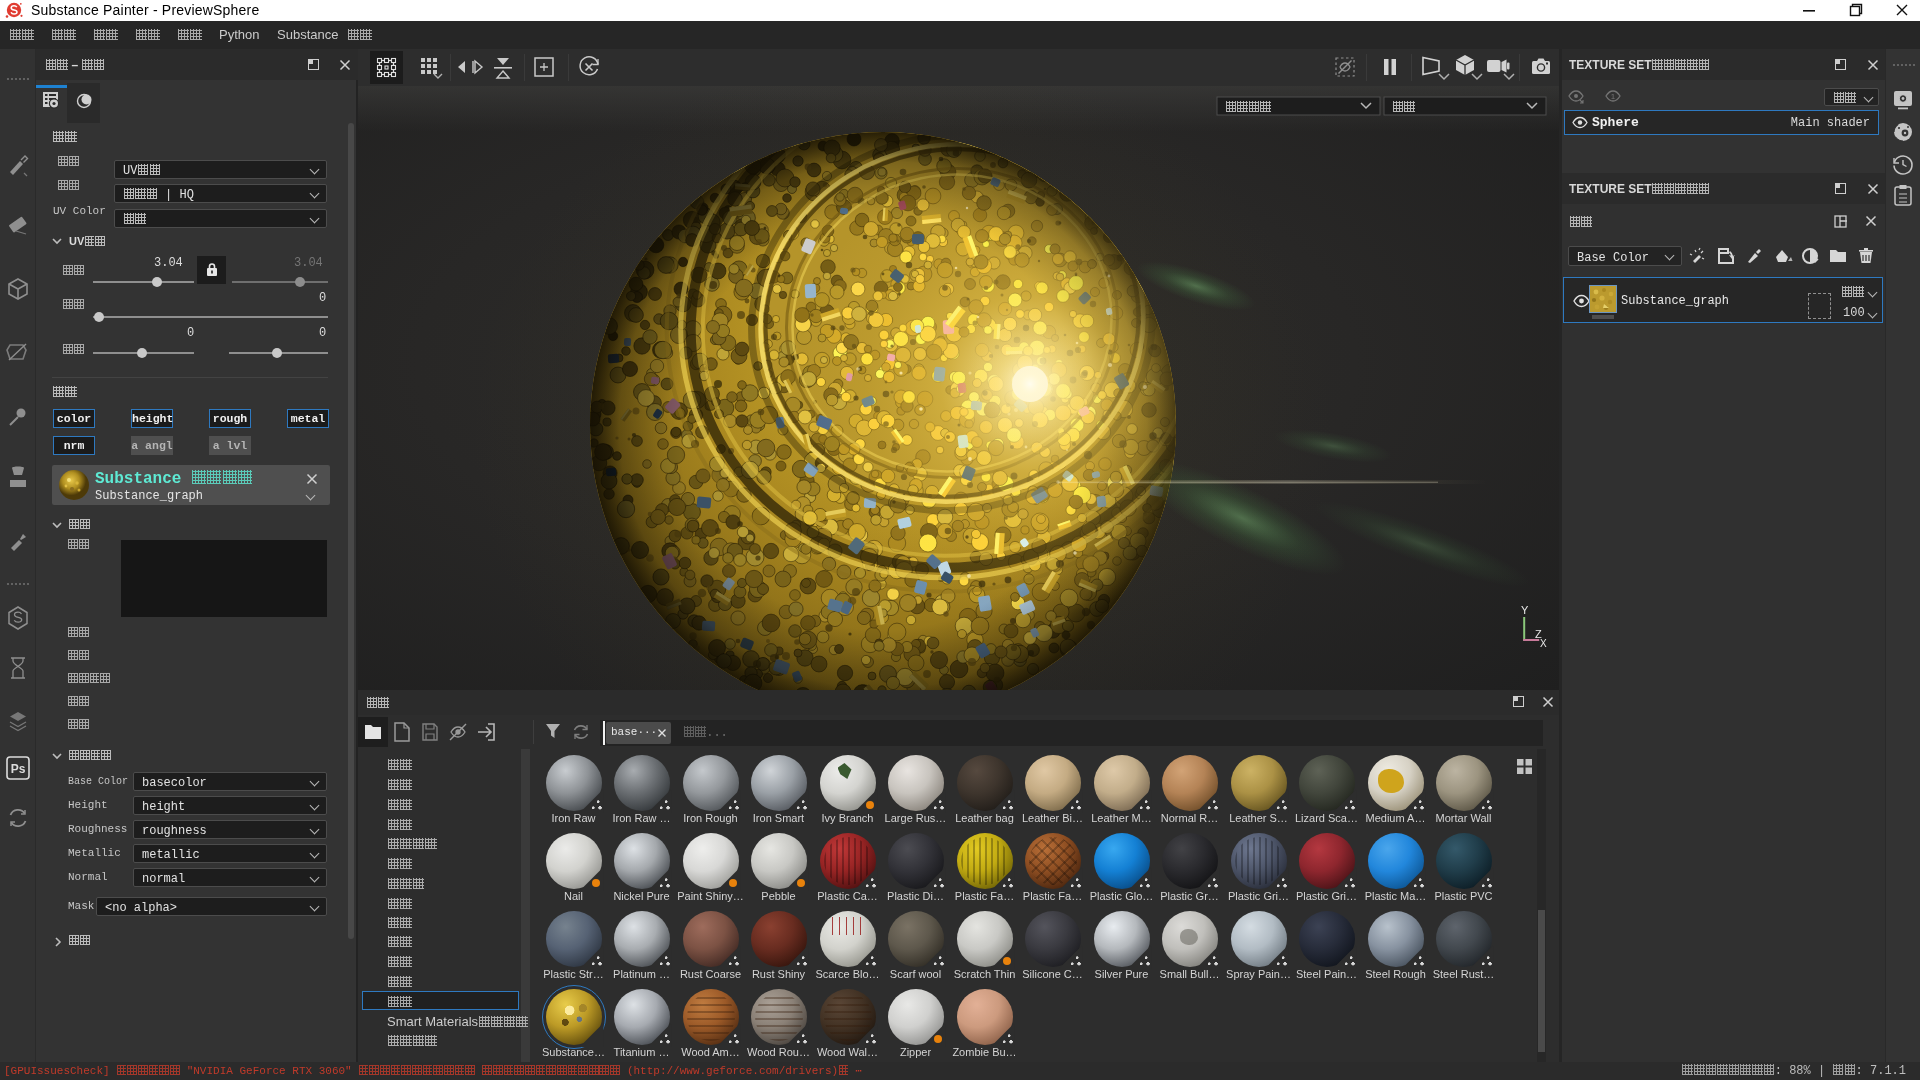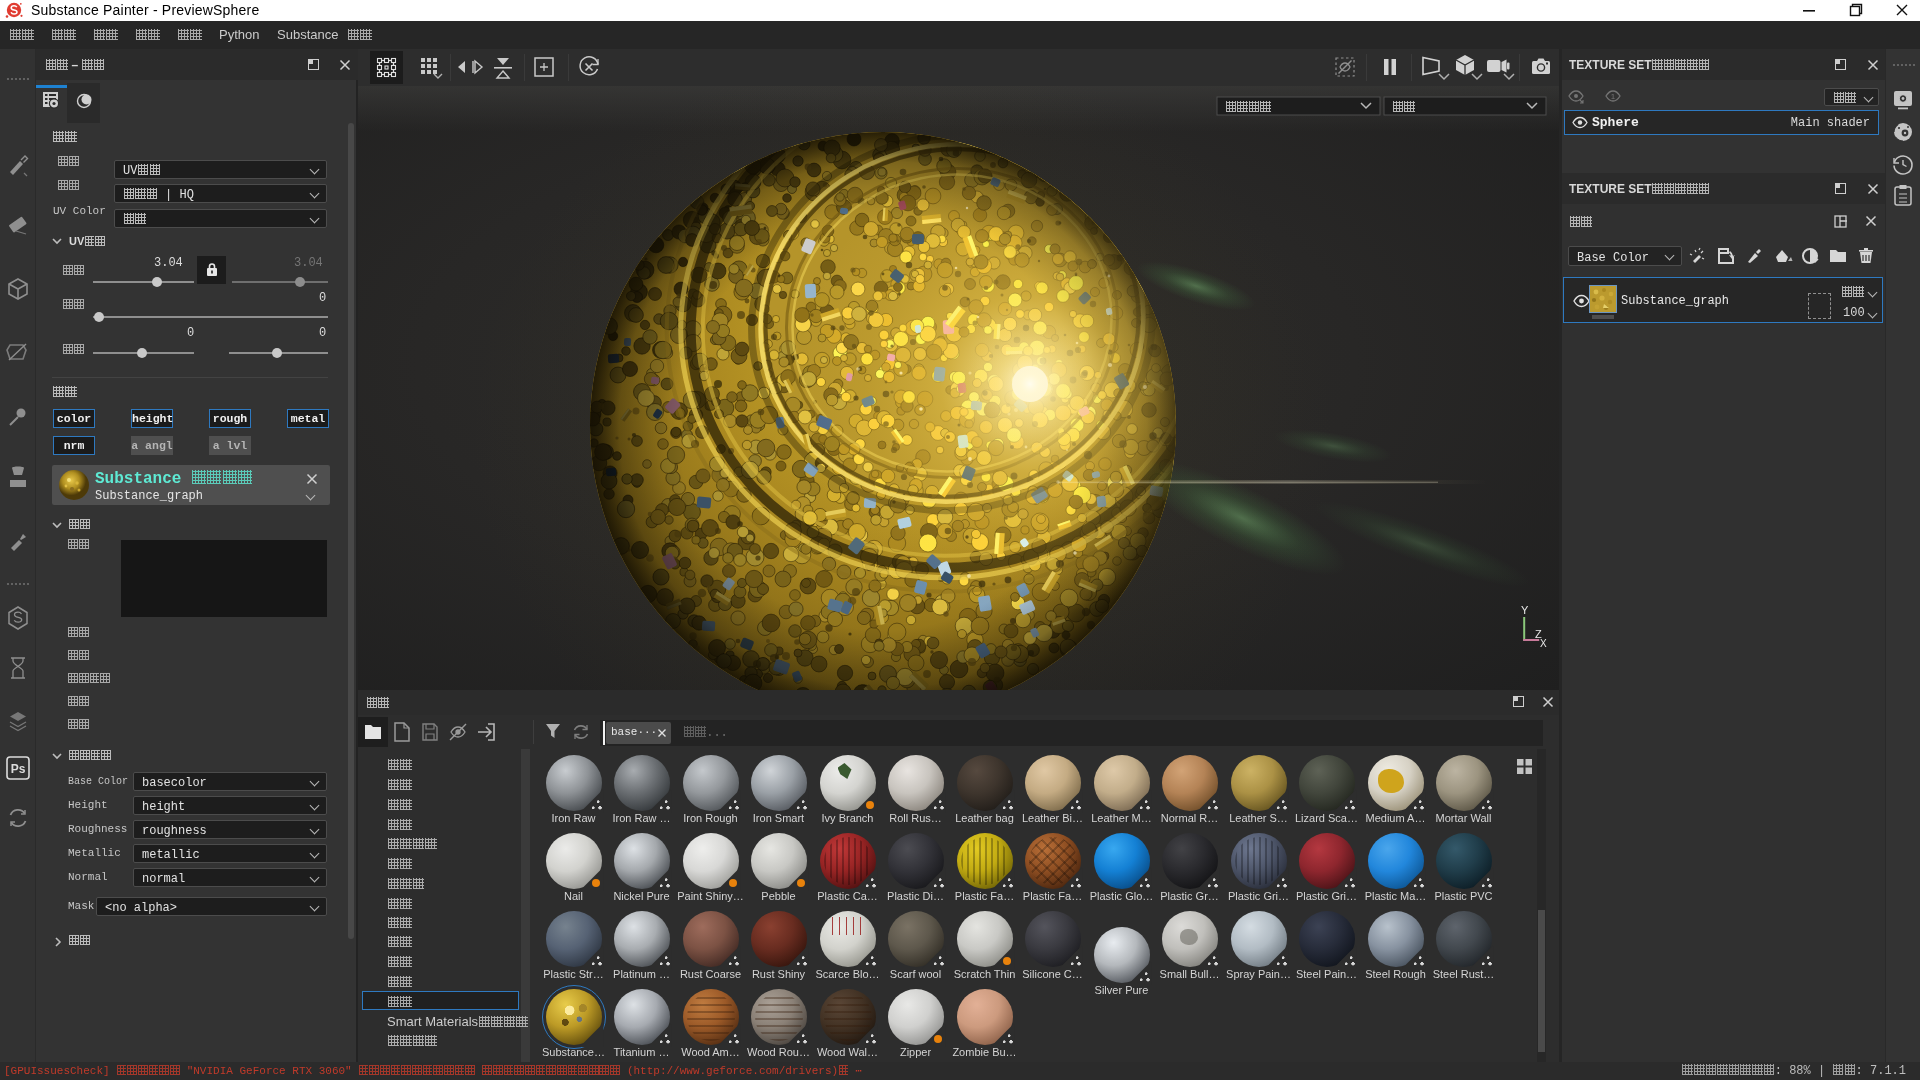--- a/index.html
+++ b/index.html
@@ -2320,21 +2320,21 @@
       <span class="sp" style="background:radial-gradient(circle at 35% 28%,#ececea,#d4d4d0 42%,#8e8e88 82%)">
         <i class="ov" style="left:18px;top:8px;width:14px;height:16px;background:#3a5a30;clip-path:polygon(50% 0,100% 40%,70% 100%,20% 70%,0 30%)"></i>
         <i class="od"></i>
       </span>
       <span class="ml">Ivy Branch</span>
     </div>
 <div class="mat" style="left:523px;top:65px">
       <span class="sp" style="background:radial-gradient(circle at 35% 28%,#e8e4e0,#c8c4be 42%,#88827a 82%)">
         <i class="dt"></i>
       </span>
-      <span class="ml">Roll Rus…</span>
+      <span class="ml">Large Rus…</span>
     </div>
 <div class="mat" style="left:592px;top:65px">
       <span class="sp" style="background:radial-gradient(circle at 35% 28%,#56493f,#3e352d 42%,#201c18 82%)">
         <i class="dt"></i>
       </span>
       <span class="ml">Leather bag</span>
     </div>
 <div class="mat" style="left:660px;top:65px">
       <span class="sp" style="background:radial-gradient(circle at 35% 28%,#e0c8a4,#c4ab83 42%,#7a6848 82%)">
         <i class="dt"></i>
@@ -2508,21 +2508,21 @@
         <i class="od"></i>
       </span>
       <span class="ml">Scratch Thin</span>
     </div>
 <div class="mat" style="left:660px;top:221px">
       <span class="sp" style="background:radial-gradient(circle at 35% 28%,#54545c,#3a3a40 42%,#1c1c20 82%)">
         <i class="dt"></i>
       </span>
       <span class="ml">Silicone C…</span>
     </div>
-<div class="mat" style="left:729px;top:237px">
+<div class="mat" style="left:729px;top:221px">
       <span class="sp" style="background:radial-gradient(circle at 35% 28%,#e8ecf0,#b4b8bc 42%,#50545a 82%)">
         <i class="dt"></i>
       </span>
       <span class="ml">Silver Pure</span>
     </div>
 <div class="mat" style="left:797px;top:221px">
       <span class="sp" style="background:radial-gradient(circle at 35% 28%,#dcdbd8,#c0bfbb 42%,#807f7a 82%)">
         <i class="ov" style="left:18px;top:18px;width:18px;height:16px;background:rgba(110,108,102,.6);border-radius:45% 55% 50% 48%"></i>
         <i class="dt"></i>
       </span>

